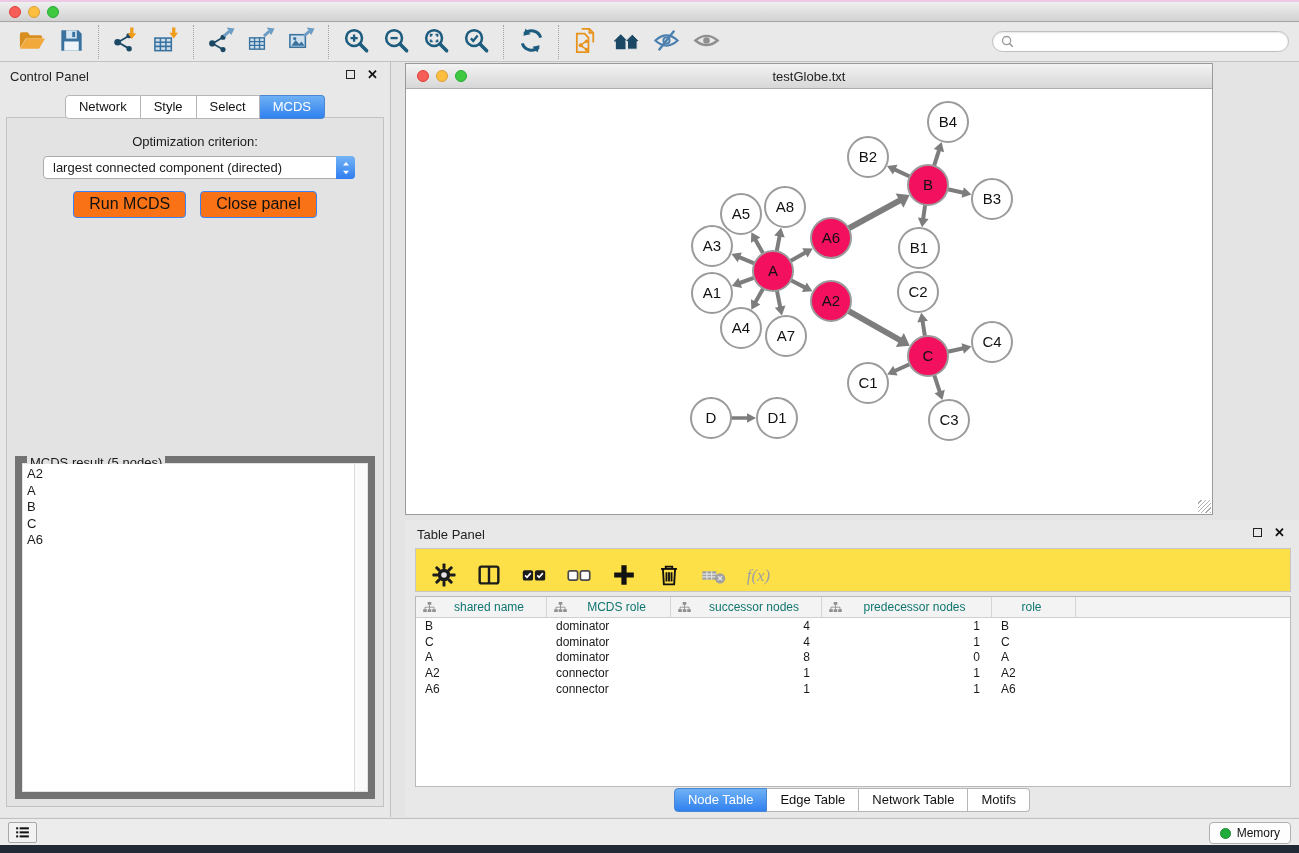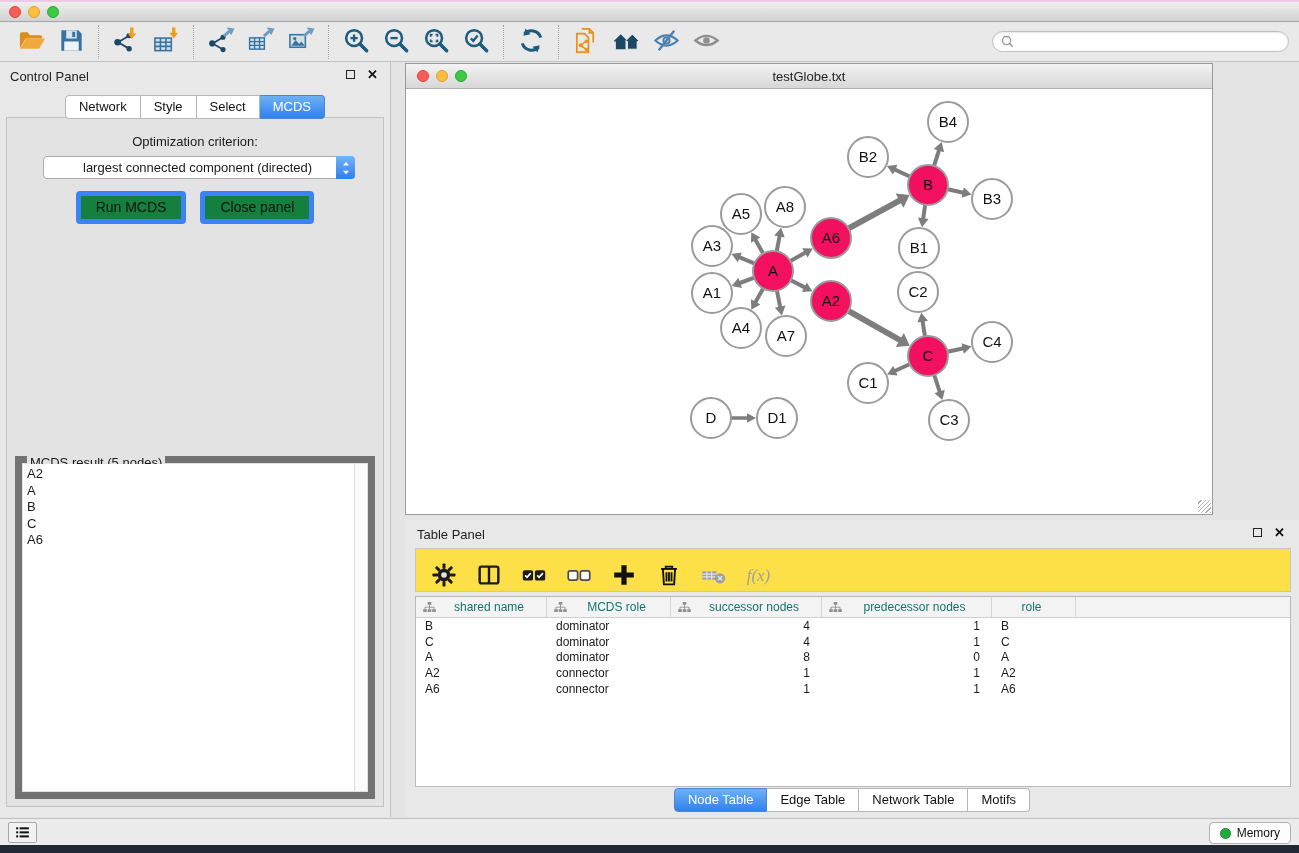--- a/index.html
+++ b/index.html
@@ -37,24 +37,24 @@
   .seg { display:flex; }
   .seg .tab { background:#fff; border:1px solid #b6b6b6; border-left:none; padding:3px 13px 4px; font-size:13px; color:#111; white-space:nowrap; }
   .seg .tab:first-child { border-left:1px solid #b6b6b6; border-radius:4px 0 0 4px; }
   .seg .tab:last-child { border-radius:0 4px 4px 0; }
   .seg .tab.sel { background:linear-gradient(#6fb1f5,#3081ef); border-color:#4a87d0; color:#fff; }
 
   #cp-tabs { position:absolute; left:0; right:0; top:33px; display:flex; justify-content:center; z-index:2; }
   #cp-content { position:absolute; left:6px; right:6px; top:55px; bottom:10px; background:#e3e3e3; border:1px solid #c2c2c2; }
   #opt-label { position:absolute; left:0; right:0; top:16px; text-align:center; font-size:13px; }
   #criterion { position:absolute; left:36px; right:28px; top:38px; height:23px; background:#fff; border:1px solid #ababab; border-radius:4px; display:flex; align-items:center; }
-  #criterion .val { flex:1; padding-left:9px; font-size:13px; white-space:nowrap; overflow:hidden;margin-left:30px; }
+  #criterion .val { flex:1; padding-left:9px; font-size:13px; white-space:nowrap; overflow:hidden; }
   #criterion .stepper { width:19px; height:23px; margin:-1px -1px -1px 0; border-radius:0 4px 4px 0; background:linear-gradient(#74b4f6,#2e7ef0); display:flex; align-items:center; justify-content:center; }
   #cp-buttons { position:absolute; left:0; right:0; top:73px; display:flex; justify-content:center; gap:14px; }
-  .btn { background:#15803d; border:5px solid #3b82f6; border-radius:4px; padding:3px 15px 4px; font-size:14px; color:#111; }
+  .btn { background:#f97316; border:1px solid #3b82f6; border-radius:4px; padding:3px 15px 4px; font-size:16px; color:#111; }
   #mcds-fieldset { position:absolute; left:8px; right:8px; top:338px; bottom:7px; border:7px solid #737373; }
   #mcds-legend { position:absolute; left:5px; top:-8px; background:#e3e3e3; padding:0 3px; font-size:13px; }
   #mcds-list { position:absolute; left:1px; right:1px; top:1px; bottom:1px; background:#fff; overflow:hidden; }
   #mcds-list .scrolltrack { position:absolute; right:0; top:0; bottom:0; width:13px; background:#fafafa; border-left:1px solid #dcdcdc; }
   #mcds-list ul { list-style:none; padding:2px 0 0 4px; }
   #mcds-list li { font-size:13px; line-height:16.5px; }
 
   
   #net-window { left:405px; top:63px; width:808px; height:452px; background:#fff; border:1px solid #9a9a9a; }
   #net-titlebar { position:absolute; left:0; right:0; top:0; height:25px; background:linear-gradient(#f3f3f3,#d7d7d7); border-bottom:1px solid #aeaeae; }

